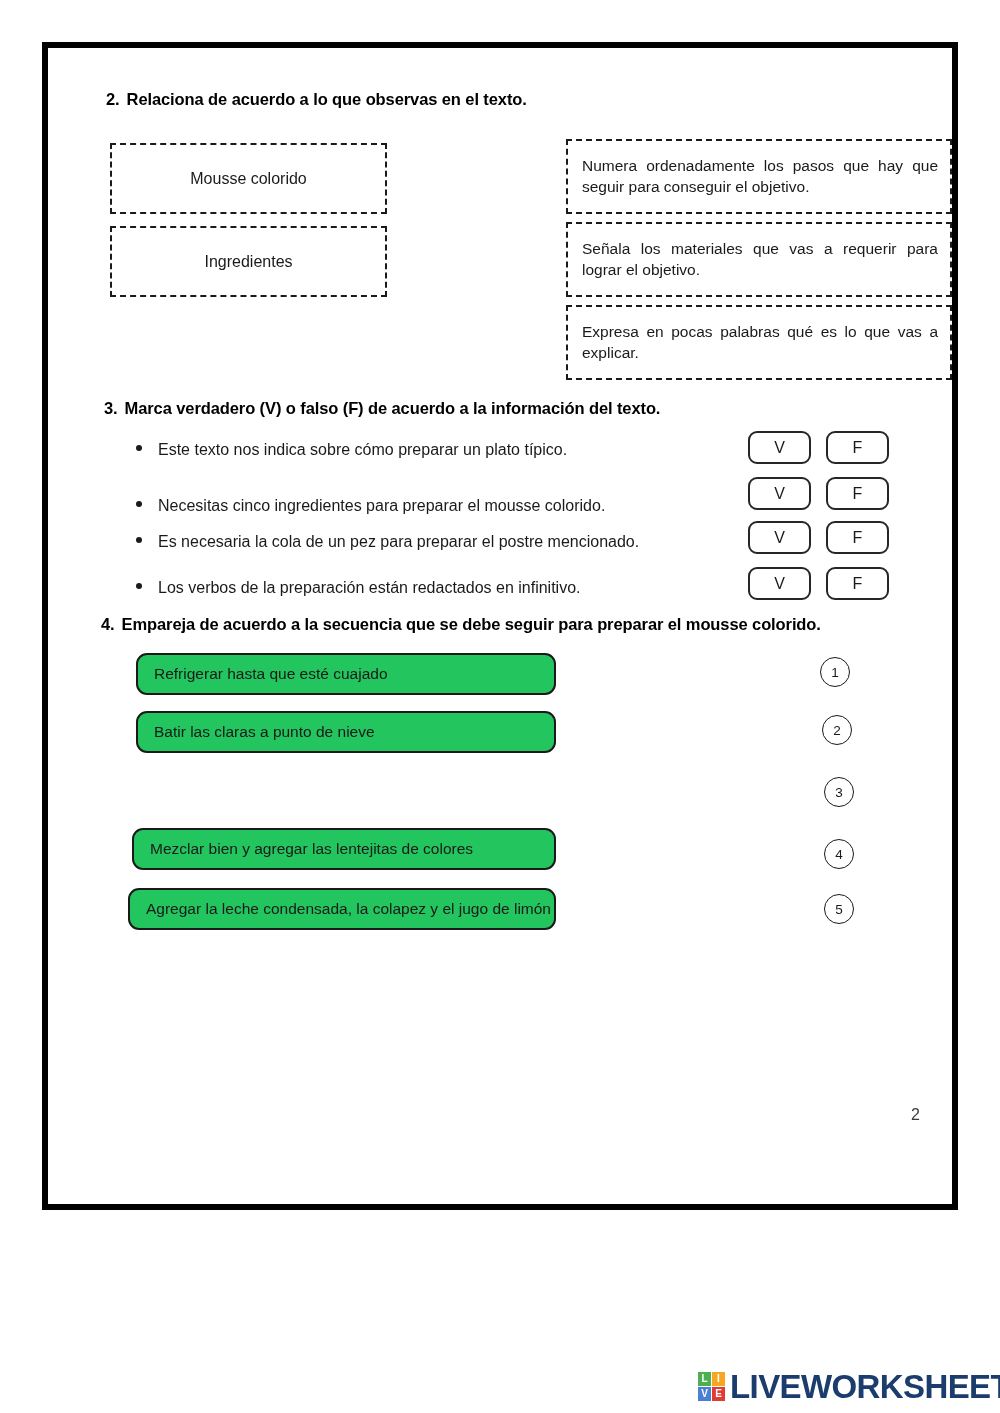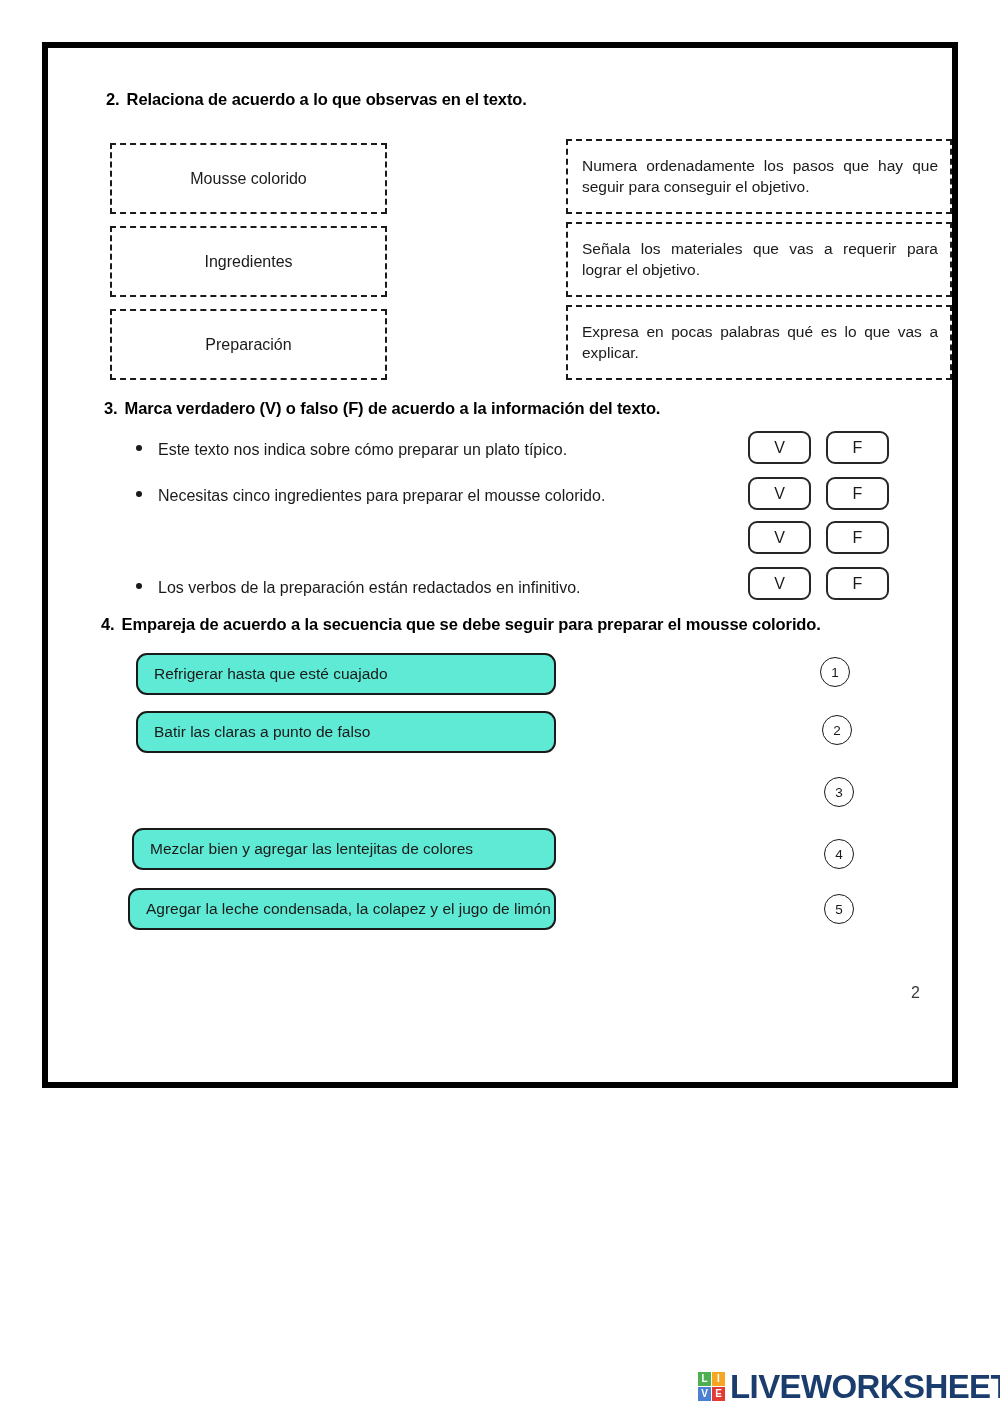--- a/index.html
+++ b/index.html
@@ -14,21 +14,21 @@
     font-family: "Liberation Sans", sans-serif;
     overflow: hidden;
   }
 
   
   #page-sheet {
     position: absolute;
     left: 42px;
     top: 42px;
     width: 916px;
-    height: 1046px;
+    height: 1168px;
     background: #ffffff;
     border: 6px solid #000000;
     box-sizing: border-box;
   }
   #page-inner {
     position: relative;
     width: 100%;
     height: 100%;
   }
 
@@ -111,21 +111,21 @@
     font-size: 16px;
     color: #1a1a1a;
   }
 
   
   .step-box {
     position: absolute;
     height: 42px;
     border: 2px solid #1a1a1a;
     border-radius: 11px;
-    background: #5eead4;
+    background: #22c55e;
     box-sizing: border-box;
     display: flex;
     align-items: center;
     padding-left: 16px;
   }
   .step-text {
     font-size: 15.5px;
     color: #1a1a1a;
     white-space: nowrap;
   }
@@ -196,45 +196,46 @@
     <div class="q-heading" style="left:58px; top:42px;">
       <span class="q-num">2.</span><span>Relaciona de acuerdo a lo que observas en el texto.</span>
     </div>
 
     <div class="dash-box center" style="left:62px; top:95px; width:277px; height:71px;">
       <span class="dash-label">Mousse colorido</span>
     </div>
     <div class="dash-box center" style="left:62px; top:178px; width:277px; height:71px;">
       <span class="dash-label">Ingredientes</span>
     </div>
-    <div class="dash-box center" style="left:62px; top:261px; width:277px; height:71px;">
-      <span class="dash-label">Preparación</span>
-    </div>
 
     <div class="dash-box" style="left:518px; top:91px; width:386px; height:75px;">
       <span class="dash-para">Numera ordenadamente los pasos que hay que seguir para conseguir el objetivo.</span>
     </div>
     <div class="dash-box" style="left:518px; top:174px; width:386px; height:75px;">
       <span class="dash-para">Señala los materiales que vas a requerir para lograr el objetivo.</span>
     </div>
     <div class="dash-box" style="left:518px; top:257px; width:386px; height:75px;">
       <span class="dash-para">Expresa en pocas palabras qué es lo que vas a explicar.</span>
     </div>
 
     <div class="q-heading" style="left:56px; top:351px;">
       <span class="q-num">3.</span><span>Marca verdadero (V) o falso (F) de acuerdo a la información del texto.</span>
     </div>
 
     <div class="bullet-row" style="left:88px; top:393px;">
       <span class="bullet-dot"></span>
       <span class="bullet-text">Este texto nos indica sobre cómo preparar un plato típico.</span>
     </div>
-    <div class="bullet-row" style="left:88px; top:439px;">
+    <div class="bullet-row" style="left:88px; top:449px;">
       <span class="bullet-dot"></span>
       <span class="bullet-text">Necesitas cinco ingredientes para preparar el mousse colorido.</span>
+    </div>
+    <div class="bullet-row" style="left:88px; top:485px;">
+      <span class="bullet-dot"></span>
+      <span class="bullet-text">Es necesaria la cola de un pez para preparar el postre mencionado.</span>
     </div>
     <div class="bullet-row" style="left:88px; top:531px;">
       <span class="bullet-dot"></span>
       <span class="bullet-text">Los verbos de la preparación están redactados en infinitivo.</span>
     </div>
 
     <div class="vf-btn" style="left:700px; top:383px;">V</div>
     <div class="vf-btn" style="left:778px; top:383px;">F</div>
 
     <div class="vf-btn" style="left:700px; top:429px;">V</div>
@@ -247,21 +248,21 @@
     <div class="vf-btn" style="left:778px; top:519px;">F</div>
 
     <div class="q-heading" style="left:53px; top:567px;">
       <span class="q-num">4.</span><span>Empareja de acuerdo a la secuencia que se debe seguir para preparar el mousse colorido.</span>
     </div>
 
     <div class="step-box" style="left:88px; top:605px; width:420px;">
       <span class="step-text">Refrigerar hasta que esté cuajado</span>
     </div>
     <div class="step-box" style="left:88px; top:663px; width:420px;">
-      <span class="step-text">Batir las claras a punto de falso</span>
+      <span class="step-text">Batir las claras a punto de nieve</span>
     </div>
     <div class="step-box" style="left:84px; top:780px; width:424px;text-align:center;">
       <span class="step-text">Mezclar bien y agregar las lentejitas de colores</span>
     </div>
     <div class="step-box" style="left:80px; top:840px; width:428px;">
       <span class="step-text">Agregar la leche condensada, la colapez y el jugo de limón</span>
     </div>
 
     <div class="num-circle" style="left:772px; top:609px;">1</div>
     <div class="num-circle" style="left:774px; top:667px;">2</div>

